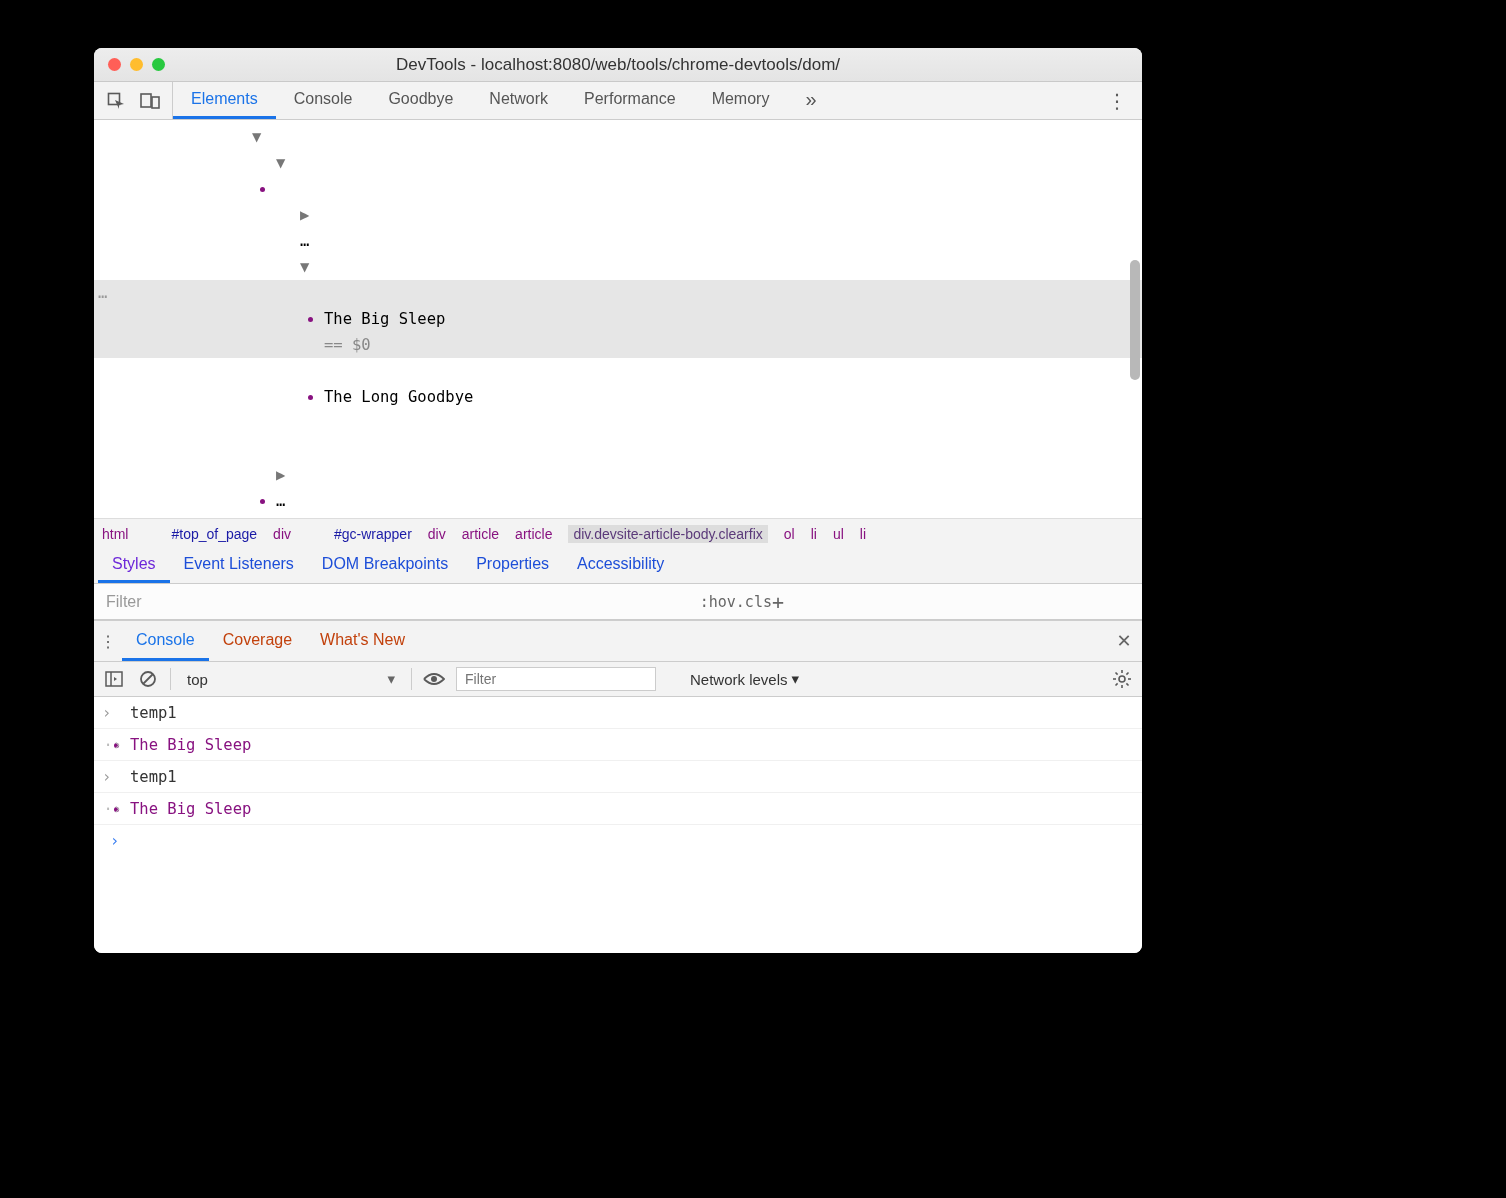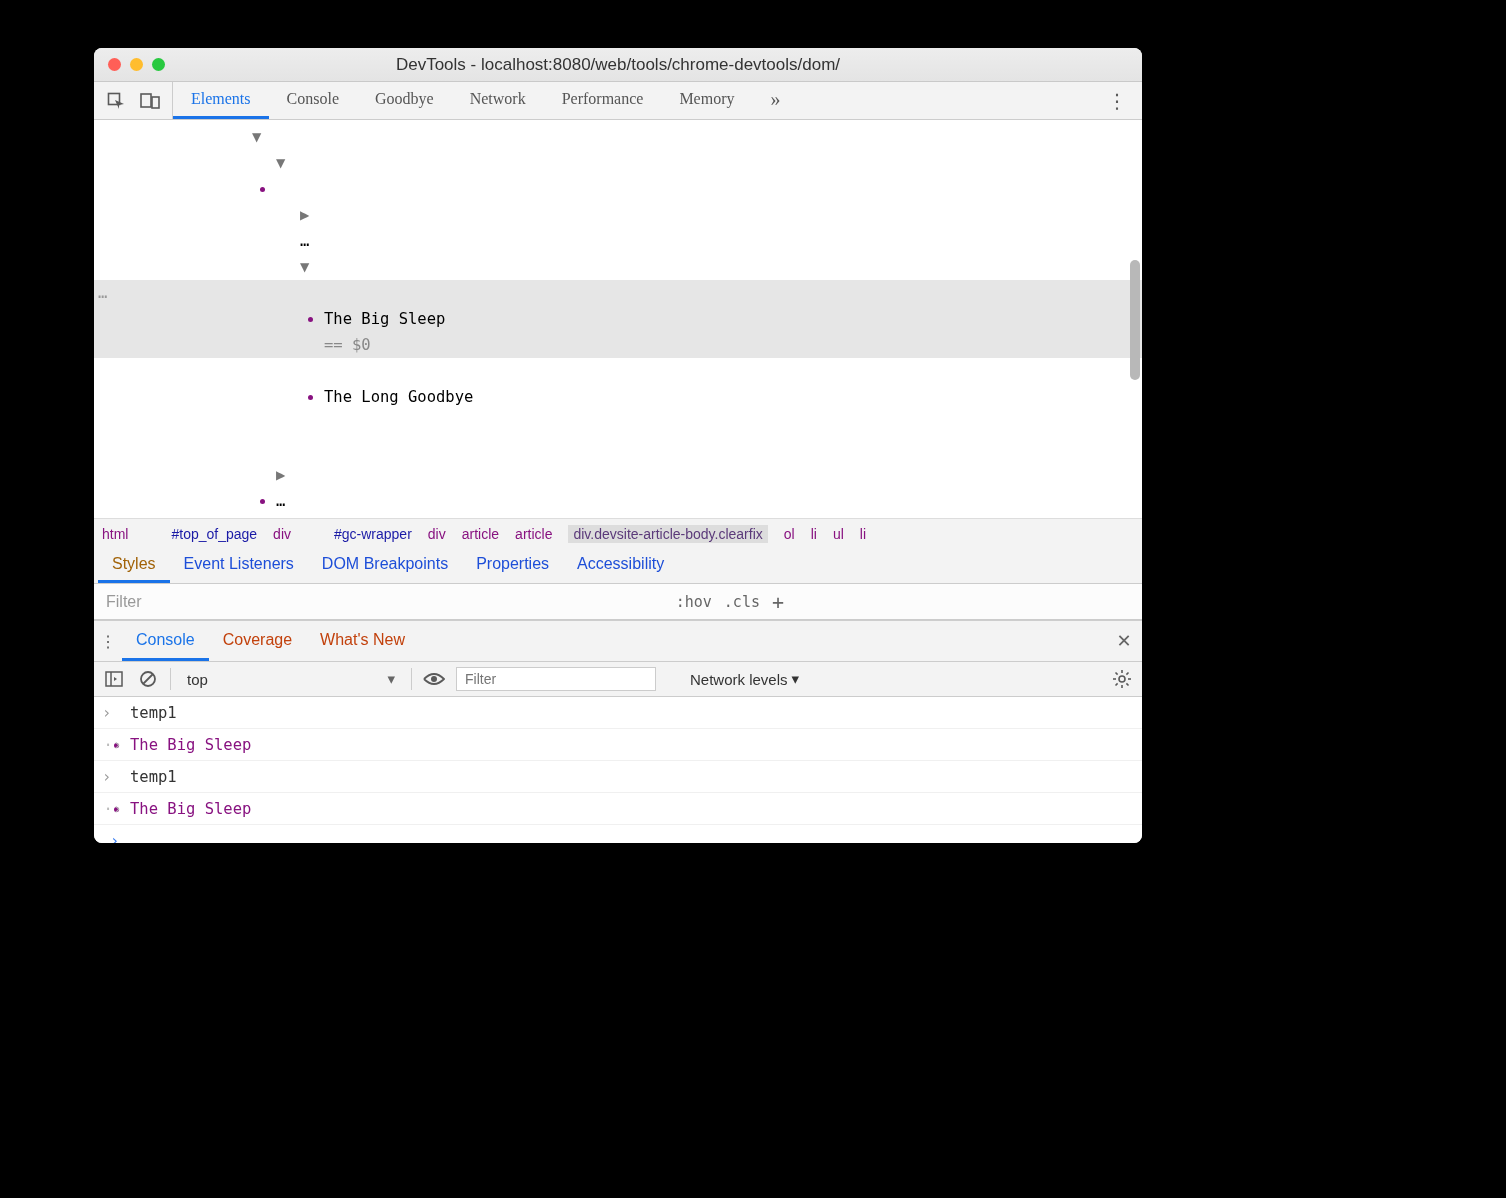--- a/index.html
+++ b/index.html
@@ -1,46 +1,46 @@
 <!DOCTYPE html>
 <html><head>
 <meta charset="utf-8">
 <style>
 * { box-sizing: border-box; margin: 0; padding: 0; }
 body { background: #000; width: 1506px; height: 1198px; font-family: -apple-system, BlinkMacSystemFont, "Segoe UI", Helvetica, Arial, sans-serif; display: flex; align-items: flex-start; justify-content: center; }
-.window { position: absolute; top: 48px; left: 94px; width: 1048px; height: 795px; background: #fff; border-radius: 8px; box-shadow: 0 20px 50px rgba(0,0,0,0.5); overflow: hidden; display: flex; flex-direction: column; }
+.window { position: absolute; top: 48px; left: 94px; width: 1048px; height: 905px; background: #fff; border-radius: 8px; box-shadow: 0 20px 50px rgba(0,0,0,0.5); overflow: hidden; display: flex; flex-direction: column; }
 .titlebar { height: 34px; background: linear-gradient(#ededed,#e4e4e4); border-bottom: 1px solid #c9c9c9; display: flex; align-items: center; position: relative; }
 .traffic { display: flex; gap: 9px; position: absolute; left: 14px; top: 10px; }
 .traffic span { width: 13px; height: 13px; border-radius: 50%; display: inline-block; }
 .tl-close { background:#ff5f57; } .tl-min { background:#ffbd2e; } .tl-max { background:#28c940; }
 .title { flex:1; text-align:center; font-size:17px; color:#333; }
 .toolbar { height: 38px; border-bottom: 1px solid #ccc; display: flex; align-items: center; background:#f3f3f3; }
 .tool-left { display:flex; align-items:center; padding: 0 6px; border-right: 1px solid #ccc; height: 100%; gap: 2px;}
 .tool-icon { width: 32px; height: 28px; display:flex; align-items:center; justify-content:center; color:#5a5a5a; cursor:pointer; }
 .tabs { display:flex; height:100%; align-items:stretch; }
-.tab { padding: 4px 18px; display:flex; align-items:center; font-size:16px; color:#555; cursor:pointer; border-bottom: 3px solid transparent; font-family: Liberation Serif, serif;}
+.tab { padding: 4px 18px; display:flex; align-items:center; font-size:16px; color:#555; cursor:pointer; border-bottom: 3px solid transparent;}
 .tab.active { color:#1a73e8; border-bottom-color:#1a73e8; }
 .tool-right { margin-left:auto; display:flex; align-items:center; padding-right:8px; gap:14px;}
 .dom-tree { flex: 0 0 auto; background:#fff; font-family: Menlo, Consolas, monospace; font-size: 15.5px; line-height: 26px; padding: 4px 0 4px 0; position: relative; }
 .dom-line { white-space: nowrap; }
 .dom-line.sel { background:#e6e6e6; }
 .indent0 { padding-left: 158px; } .indent1 { padding-left: 182px; } .indent2 { padding-left: 206px; } .indent3 { padding-left: 230px; }
 .caret { display:inline-block; width:14px; color:#777; }
 .tag { color:#881280; } .txt { color:#000; } .gray { color:#888; }
 .ellipsis-left { position:absolute; left:4px; color:#999; }
 .breadcrumb { height: 30px; background:#f3f3f3; border-top:1px solid #ddd; display:flex; align-items:center; padding: 0 8px; font-size:14px; gap: 16px; overflow:hidden; white-space:nowrap;}
 .crumb { color:#881280; cursor:pointer; } .crumb-id { color:#1a1aa6;margin-left:27px; }
 .crumb.sel { background:#ddd; color:#5b3a7a; padding: 1px 5px; }
 .styles-tabs { height: 36px; border-bottom:1px solid #ccc; display:flex; align-items:stretch; padding-left:4px; background:#f3f3f3;}
 .stab { padding: 0 14px; display:flex; align-items:center; font-size:16px; color:#1d4ed8; cursor:pointer; border-bottom:3px solid transparent;}
-.stab.active { color:#a16207; border-bottom-color:#1a73e8;}
+.stab.active { color:#6d28d9; border-bottom-color:#1a73e8;}
 .filter-row { height: 36px; background:#fcfcfc; border-bottom:1px solid #ccc; display:flex; align-items:center; position:relative;}
 .filter-input { border:none; outline:none; background:transparent; padding-left:12px; font-size:16px; color:#333; width:520px; height:100%; }
 .filter-input::placeholder { color:#999; }
-.filter-tools { position:absolute; right:358px; display:flex; gap:12px; font-family:Menlo,monospace; color:#666; font-size:15px; align-items:center;justify-content:flex-end;}
+.filter-tools { position:absolute; right:358px; display:flex; font-family:Menlo,monospace; color:#666; font-size:15px; align-items:center;justify-content:flex-end;}
 .plus { font-size:20px; }
 .drawer-border { border-bottom: 1px solid #cdcdcd; }
 .drawer-tabs { height: 40px; background:#f3f3f3; display:flex; align-items:stretch;}
 .drawer-menu { width:28px; display:flex; align-items:center; justify-content:center; color:#5a5a5a;}
 .dtab { padding: 0 14px; display:flex; align-items:center; font-size:16px; color:#c2410c; cursor:pointer; border-bottom:3px solid transparent;}
 .dtab.active { color:#1a73e8; border-bottom-color:#1a73e8;}
 .drawer-close { margin-left:auto; width:36px; display:flex; align-items:center; justify-content:center; color:#666; cursor:pointer; font-size:18px;}
 .console-toolbar { height:36px; border-bottom:1px solid #ccc; border-top:1px solid #ccc; background:#f3f3f3; display:flex; align-items:center; padding: 8px 8px; gap:10px;}
 .ctool { width:24px; height:24px; display:flex; align-items:center; justify-content:center; color:#5a5a5a;}
 .sep { width:1px; height:22px; background:#ccc; }

